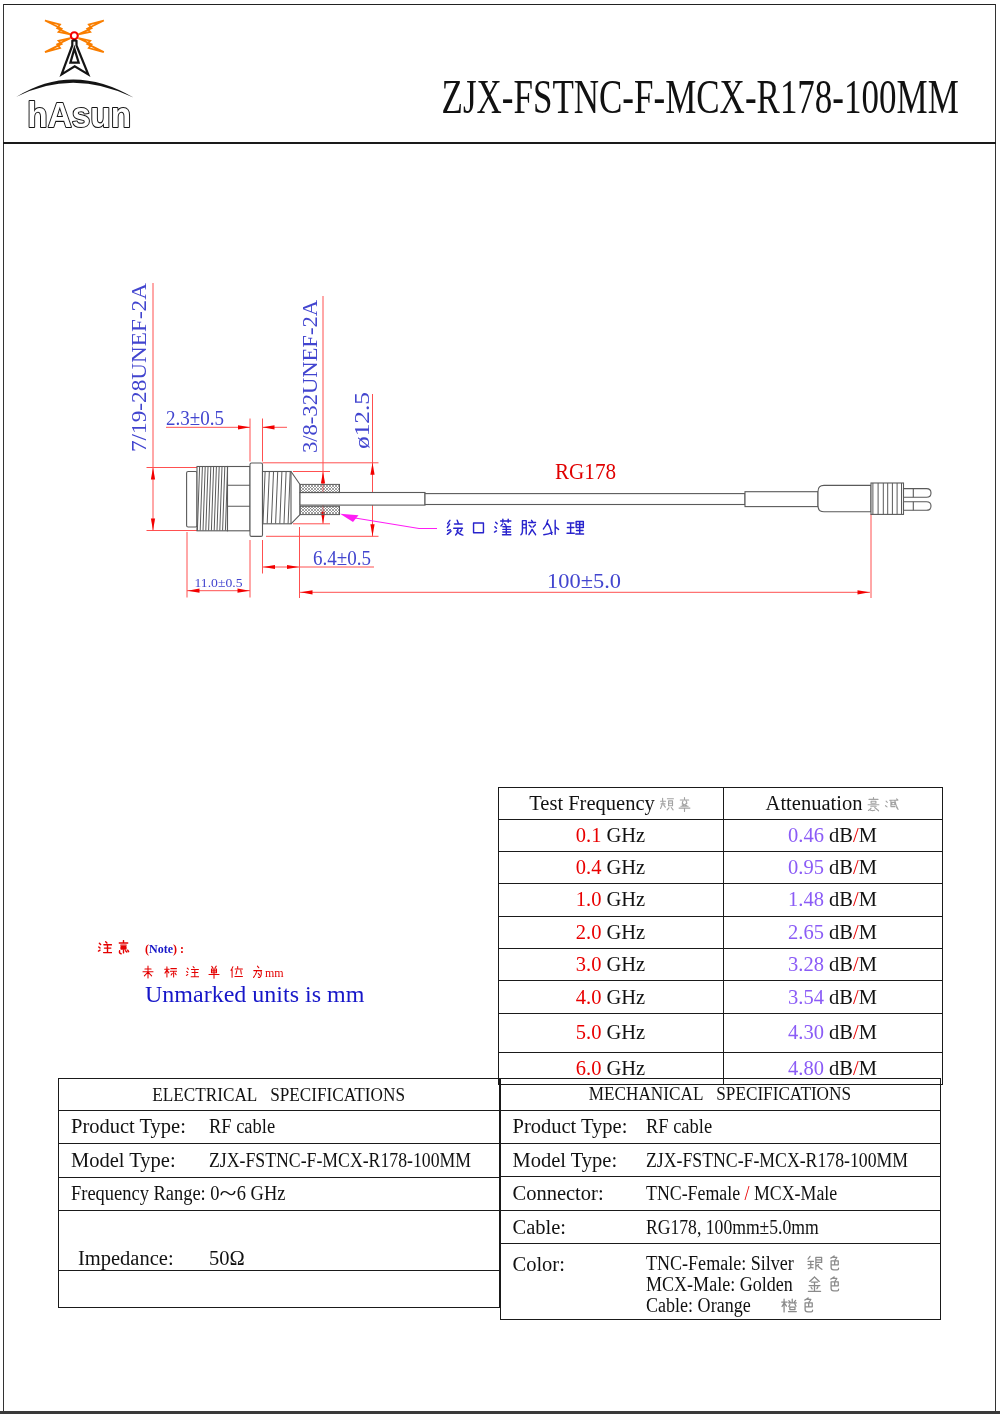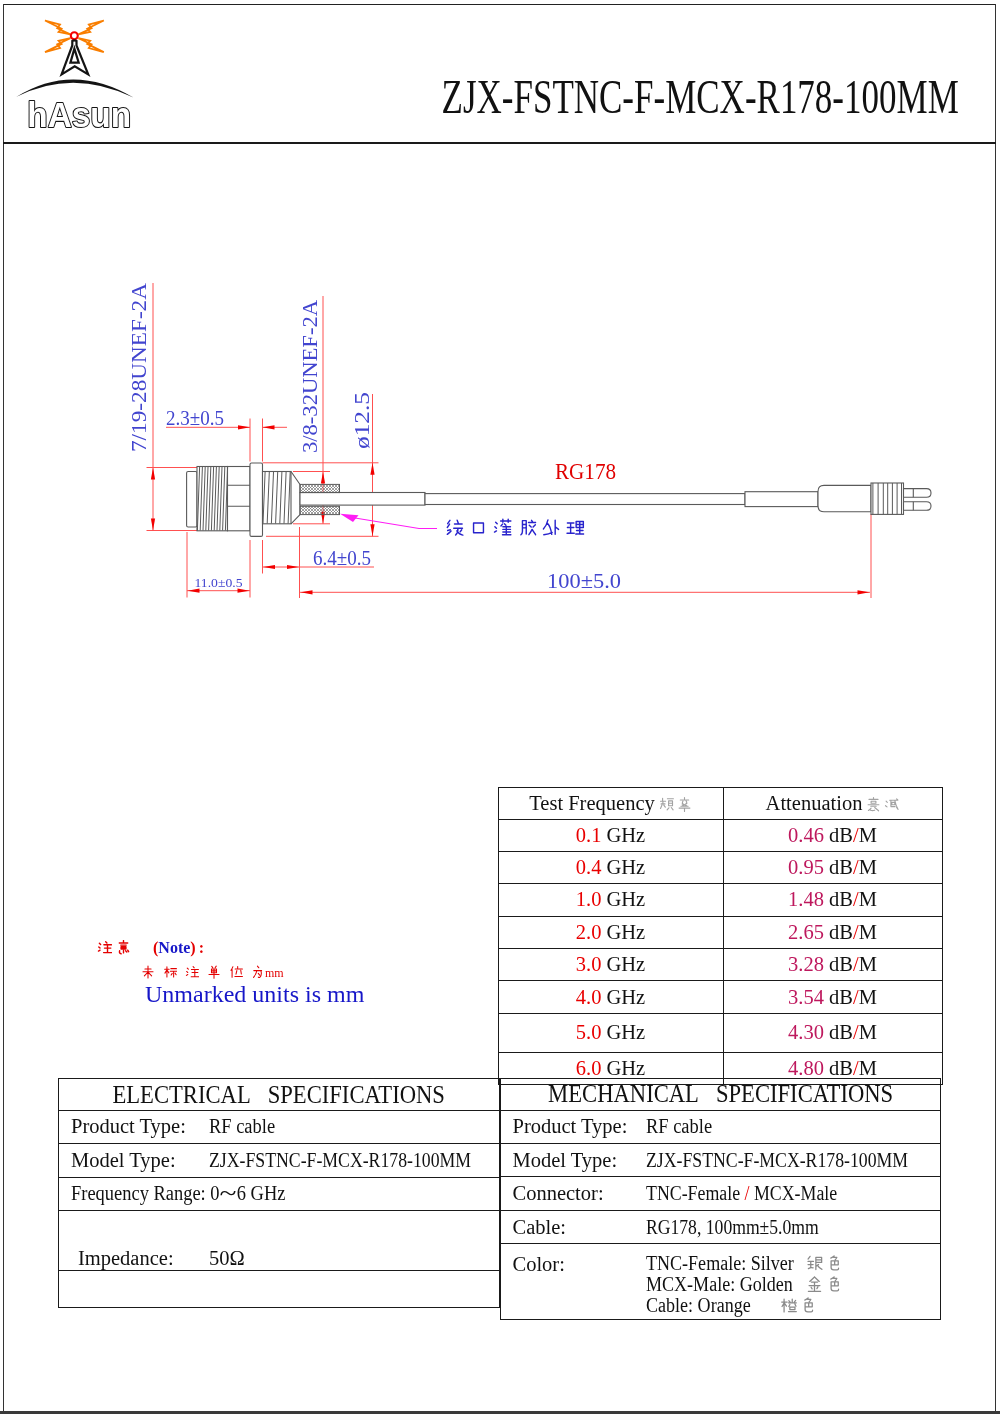--- a/index.html
+++ b/index.html
@@ -11,24 +11,24 @@
 #frame-bot{left:0px;top:1410.5px;width:1000px;height:3px;background:#3a3a3a;}
 #hdrline{left:3px;top:141.5px;width:993px;height:0;border-top:2px solid #1a1a1a;}
 #title{left:334px;top:68px;font-size:49.5px;color:#111;white-space:nowrap;
   transform:scaleX(0.707);transform-origin:367px 50%;}
 table{border-collapse:collapse;position:absolute;table-layout:fixed;}
 td{border:1.7px solid #1a1a1a;padding:0;font-size:20.5px;color:#111;overflow:hidden;
   white-space:nowrap;}
 #freq{left:497.5px;top:787px;}
 #freq td{text-align:center;vertical-align:middle;font-family:Liberation Serif, serif;}
 .red{color:#e90000;}
-.blue{color:#be185d;}
+.blue{color:#8b5cf6;}
 #elec{left:58px;top:1078px;width:442px;}
 #mech{left:499.5px;top:1078px;width:441.5px;font-family:Liberation Serif, serif;}
-.ttl{text-align:center;font-size:25px;}
+.ttl{text-align:center;font-size:19px;}
 .cjk{display:inline-block;vertical-align:-2px;}
 #note{left:96px;top:938px;font-size:17px;}
 #note div{white-space:nowrap;}
 .l{display:inline-block;width:138px;padding-left:12px;}
 .l2{display:inline-block;width:131px;padding-left:19px;margin-top:36px;}
 .m{display:inline-block;width:133px;padding-left:12px;}
 .tld{display:inline-block;transform:scale(1.7,1.2);margin:0 4px;}
 .sq{display:inline-block;transform-origin:0 50%;}
 .sqc{display:inline-block;transform:scaleX(0.905);transform-origin:50% 50%;}
 </style></head>
@@ -141,21 +141,21 @@
 <use href="#g-li" x="565.5" y="518" width="19" height="19"></use>
 </g>
 </svg>
 
 <div class="abs" id="note">
 <div class="abs" style="left:1px;top:0px;color:#e40000">
 <svg class="cjk" width="15" height="15" viewBox="0 0 100 100" style="--sw:9.5">
         <use href="#g-zhu"></use>
       </svg><svg class="cjk" width="15" height="15" viewBox="0 0 100 100" style="--sw:9.5;margin-left:4px">
         <use href="#g-yi"></use>
-      </svg><b style="font-size:16px;margin-left:22px">(<span style="color:#1616c8">Note</span>)<span style="margin-left:3px">:</span></b>
+      </svg><b style="font-size:12px;margin-left:14px">(<span style="color:#1616c8">Note</span>)<span style="margin-left:3px">:</span></b>
 </div>
 <div class="abs" style="left:45px;top:24px;color:#e40000">
 <svg class="cjk" width="14" height="14" viewBox="0 0 100 100">
         <use href="#g-wei4"></use>
       </svg><svg class="cjk" width="14" height="14" viewBox="0 0 100 100" style="margin-left:8px">
         <use href="#g-biao"></use>
       </svg><svg class="cjk" width="14" height="14" viewBox="0 0 100 100" style="margin-left:8px">
         <use href="#g-zhu"></use>
       </svg><svg class="cjk" width="14" height="14" viewBox="0 0 100 100" style="margin-left:8px">
         <use href="#g-dan"></use>

